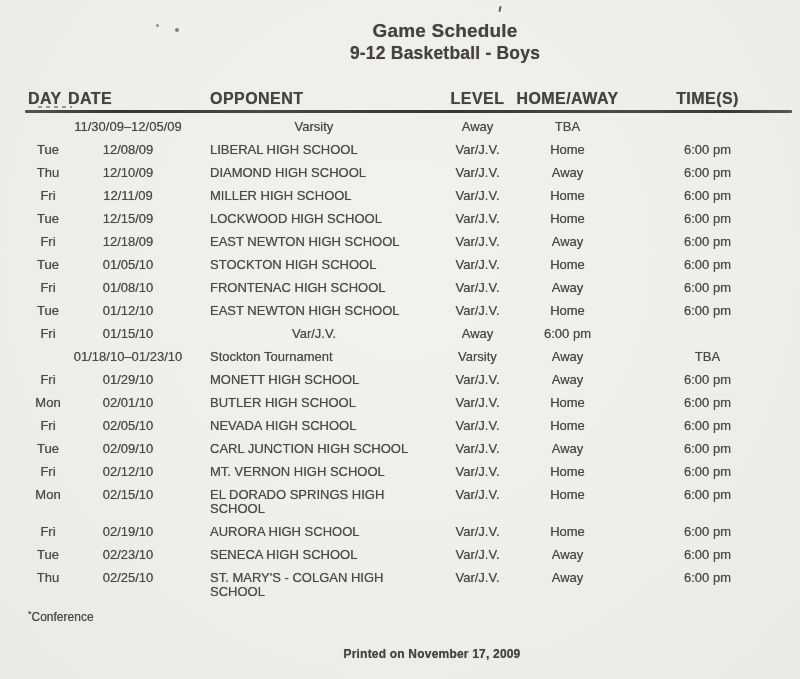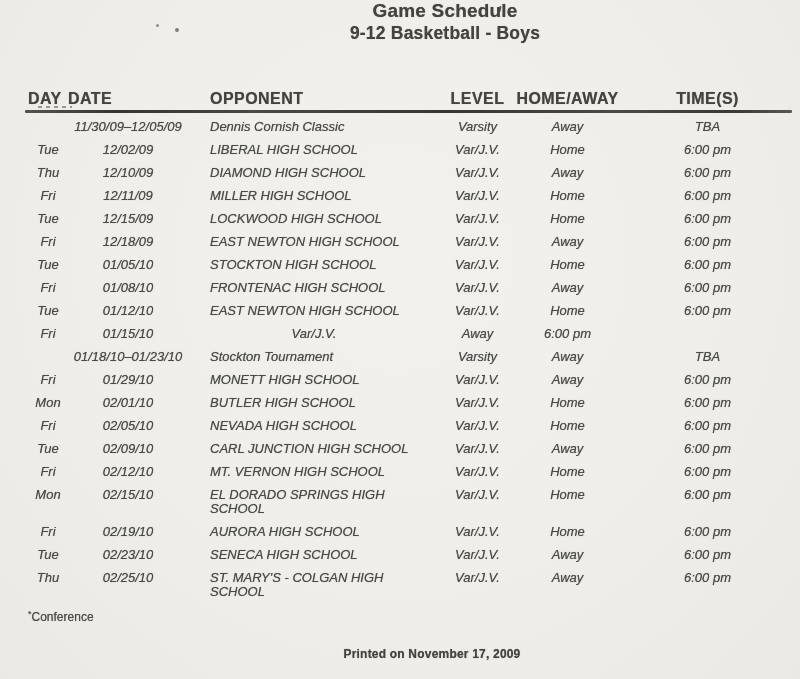--- a/index.html
+++ b/index.html
@@ -7,21 +7,21 @@
     position:relative;
     width:800px;height:679px;
     overflow:hidden;
     background:#efeeea;
     background-image:radial-gradient(ellipse at 50% 38%, #f2f1ee 0%, #efeeea 55%, #eae9e4 100%);
     font-family:"Liberation Sans", sans-serif;
     color:#4a4a47;
     text-shadow:0 0 0.7px rgba(74,74,71,0.72);
   }
   
-  .title-block{position:absolute;top:0;left:95px;width:700px;text-align:center;color:#46433f;}
+  .title-block{position:absolute;top:20px;left:95px;width:700px;text-align:center;color:#46433f;}
   .title{font-size:19px;font-weight:bold;line-height:22px;letter-spacing:0.2px;}
   .subtitle{font-size:17.5px;font-weight:bold;line-height:22px;letter-spacing:0.2px;}
   .season{font-size:11px;font-weight:bold;line-height:14px;margin-top:2px;letter-spacing:0.3px;}
 
   .grid{
     display:grid;
     grid-template-columns:40px 120px 252px 75px 105px 175px;
     margin-left:28px;width:767px;
   }
   .thead{position:absolute;top:90px;font-size:16px;font-weight:bold;letter-spacing:0.45px;color:#45433f;}
@@ -34,21 +34,21 @@
     position:absolute;top:110px;left:25px;width:767px;height:3px;
     background:linear-gradient(90deg,#55534e 0%,#36342f 12%,#4a4843 30%,#383632 55%,#4c4a45 78%,#3a3833 92%,#5a5852 100%);
     border-radius:1px;
   }
   .rule::before{
     content:"";position:absolute;left:13px;top:-4px;width:34px;height:2px;
     background:repeating-linear-gradient(90deg,#6b6964 0 4px,transparent 4px 8px);
     opacity:.65;
   }
 
-  .tbody{position:absolute;top:115px;left:0;width:710px;font-style:italic;}
+  .tbody{position:absolute;top:115px;left:0;width:710px;}
   .row{padding:4.5px 0;min-height:23px;box-sizing:border-box;font-size:13px;line-height:14px;}
   .td{align-self:start;}
   .td.c-day{text-align:center;}
   .td.c-date{text-align:center;white-space:nowrap;}
   .td.c-opp{padding-left:22px;text-align:left;}
   .opp-text{display:inline-block;max-width:200px;}
   .td.c-level,.td.c-ha,.td.c-time{text-align:center;white-space:nowrap;}
 
   .footnote{position:absolute;left:28px;top:607px;font-size:12px;line-height:14px;}
   .footnote .sup{font-size:9px;vertical-align:4px;letter-spacing:0;}
@@ -83,29 +83,28 @@
     <div class="th c-ha">HOME/AWAY</div>
     <div class="th c-time">TIME(S)</div>
   </div>
 
   <div class="rule"></div>
 
   <div class="tbody">
   <div class="row grid">
     <div class="td c-day"></div>
     <div class="td c-date">11/30/09–12/05/09</div>
-    <div class="td c-opp"><span class="opp-text">Dennis Cornish Classic</span></div>
     <div class="td c-level">Varsity</div>
     <div class="td c-ha">Away</div>
     <div class="td c-time">TBA</div>
   </div>
 
   <div class="row grid">
     <div class="td c-day">Tue</div>
-    <div class="td c-date">12/02/09</div>
+    <div class="td c-date">12/08/09</div>
     <div class="td c-opp"><span class="opp-text">LIBERAL HIGH SCHOOL</span></div>
     <div class="td c-level">Var/J.V.</div>
     <div class="td c-ha">Home</div>
     <div class="td c-time">6:00 pm</div>
   </div>
 
   <div class="row grid">
     <div class="td c-day">Thu</div>
     <div class="td c-date">12/10/09</div>
     <div class="td c-opp"><span class="opp-text">DIAMOND HIGH SCHOOL</span></div>

